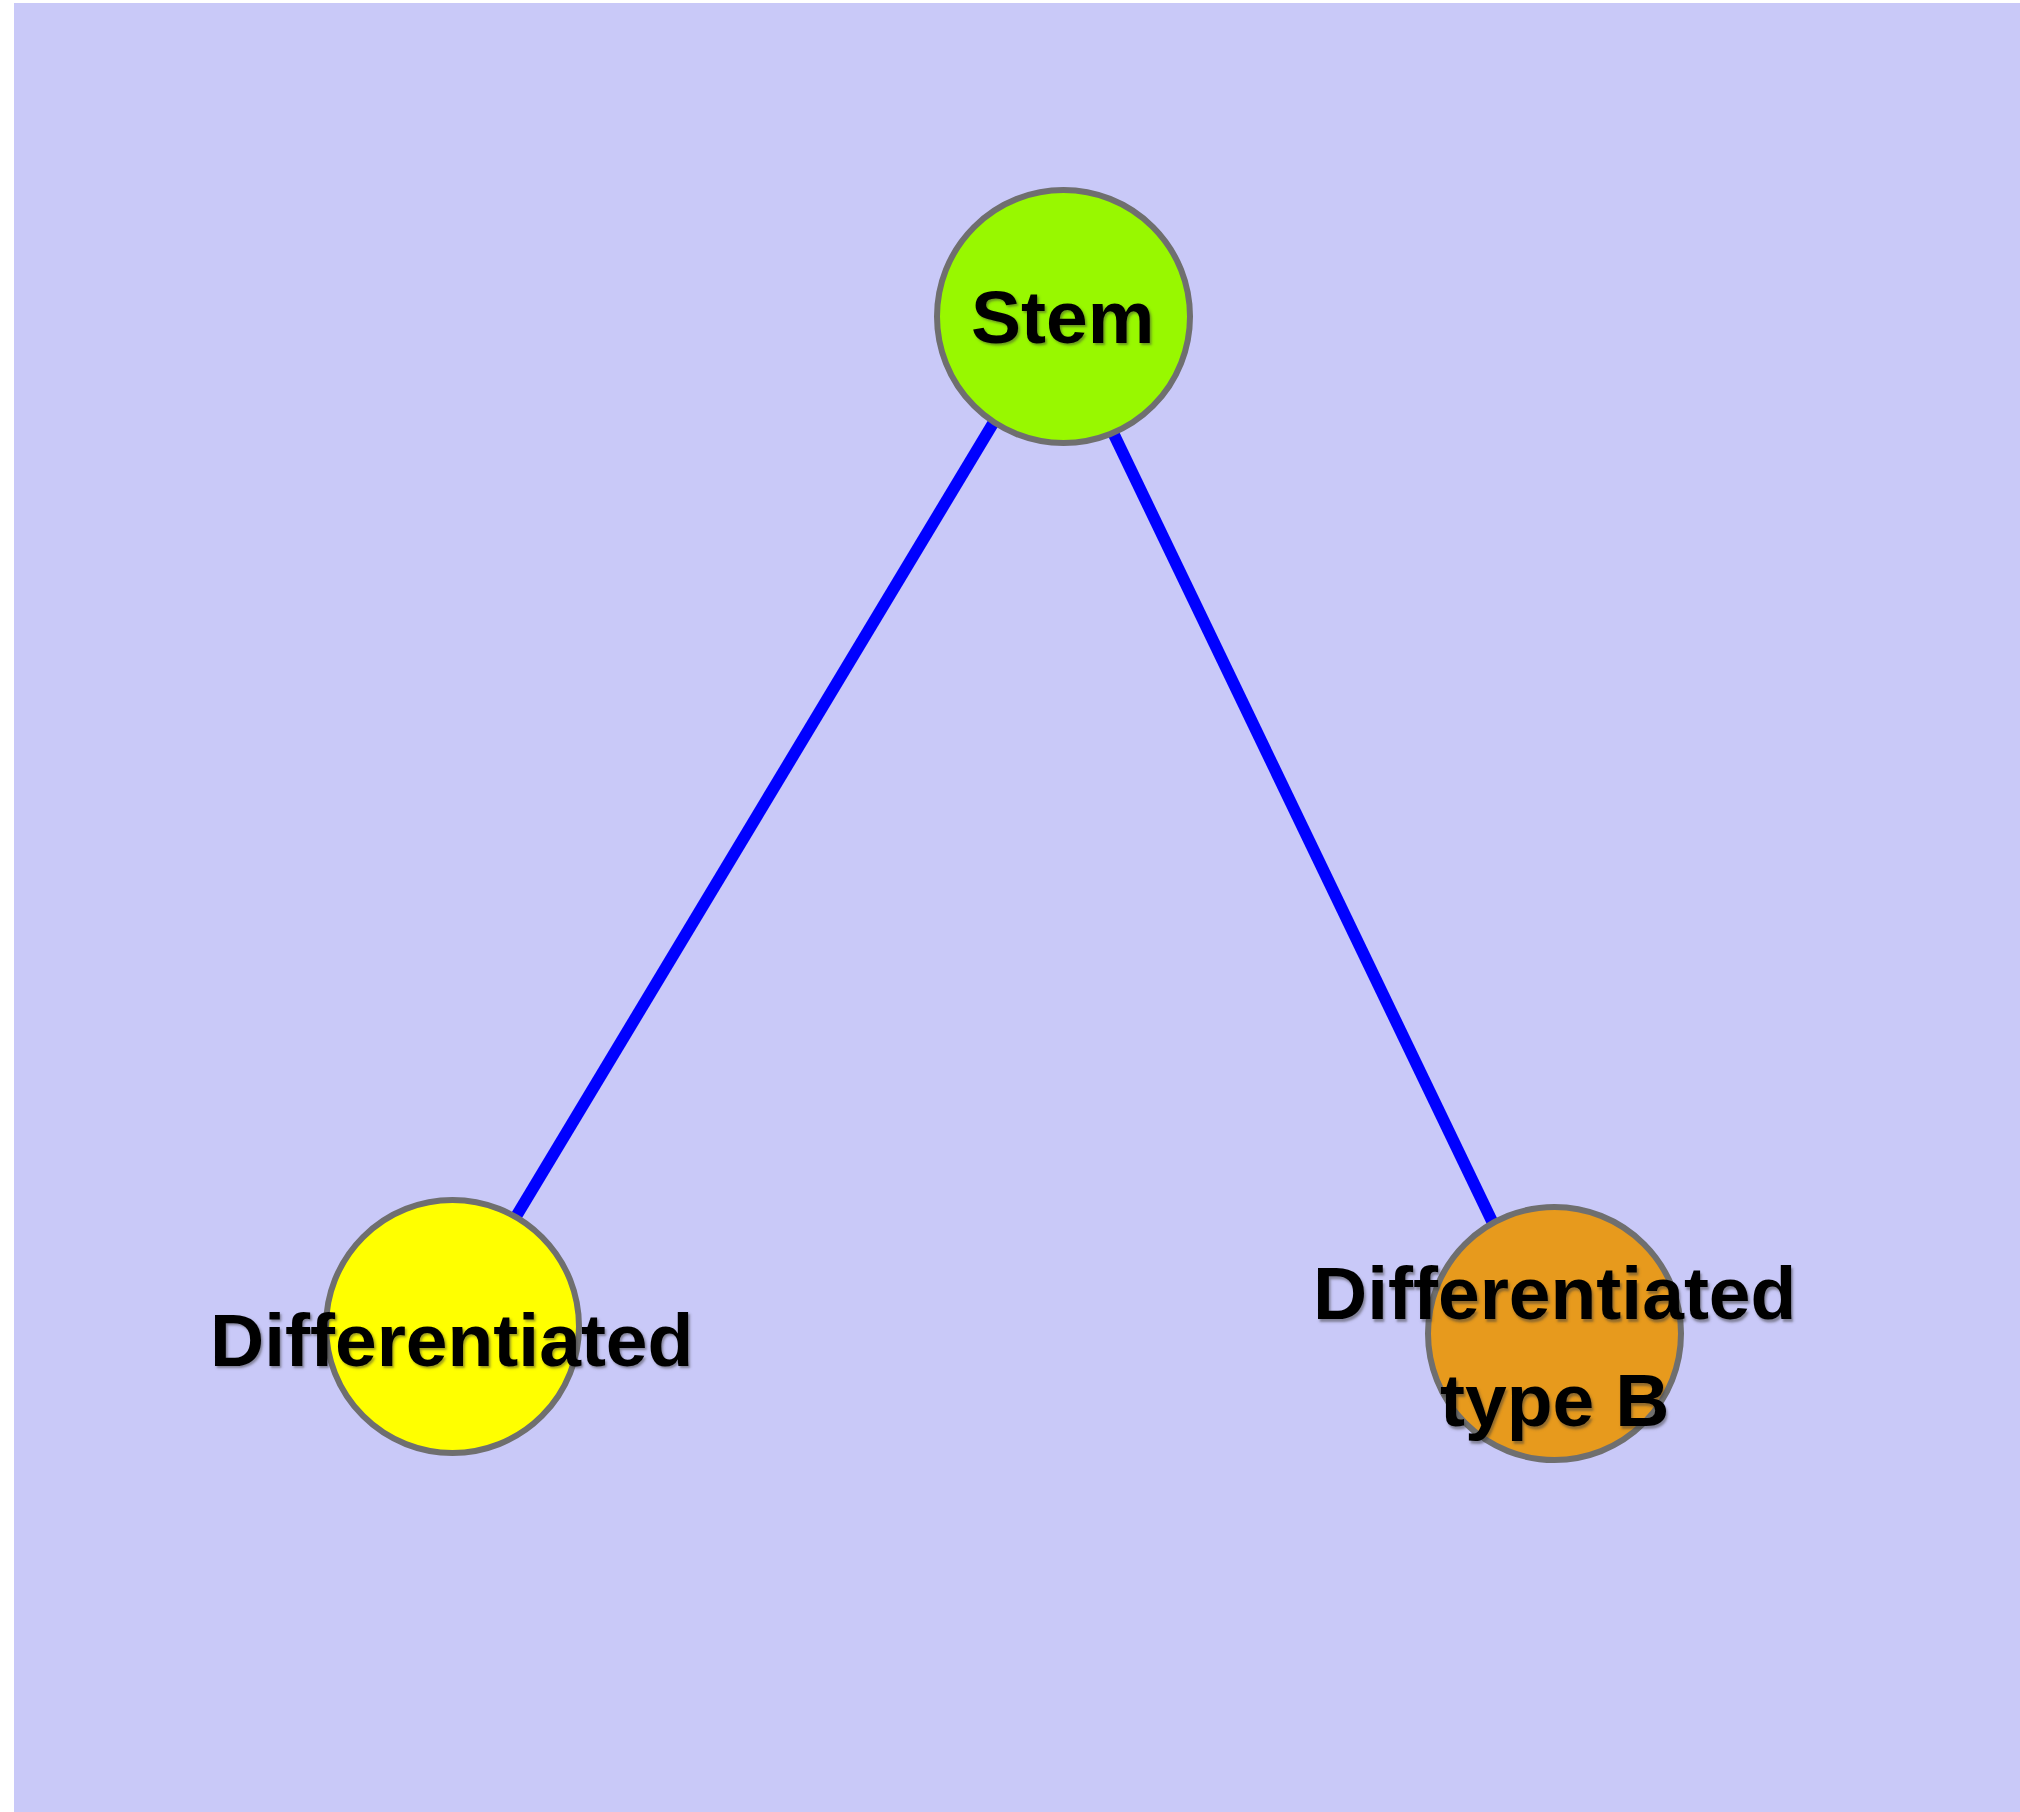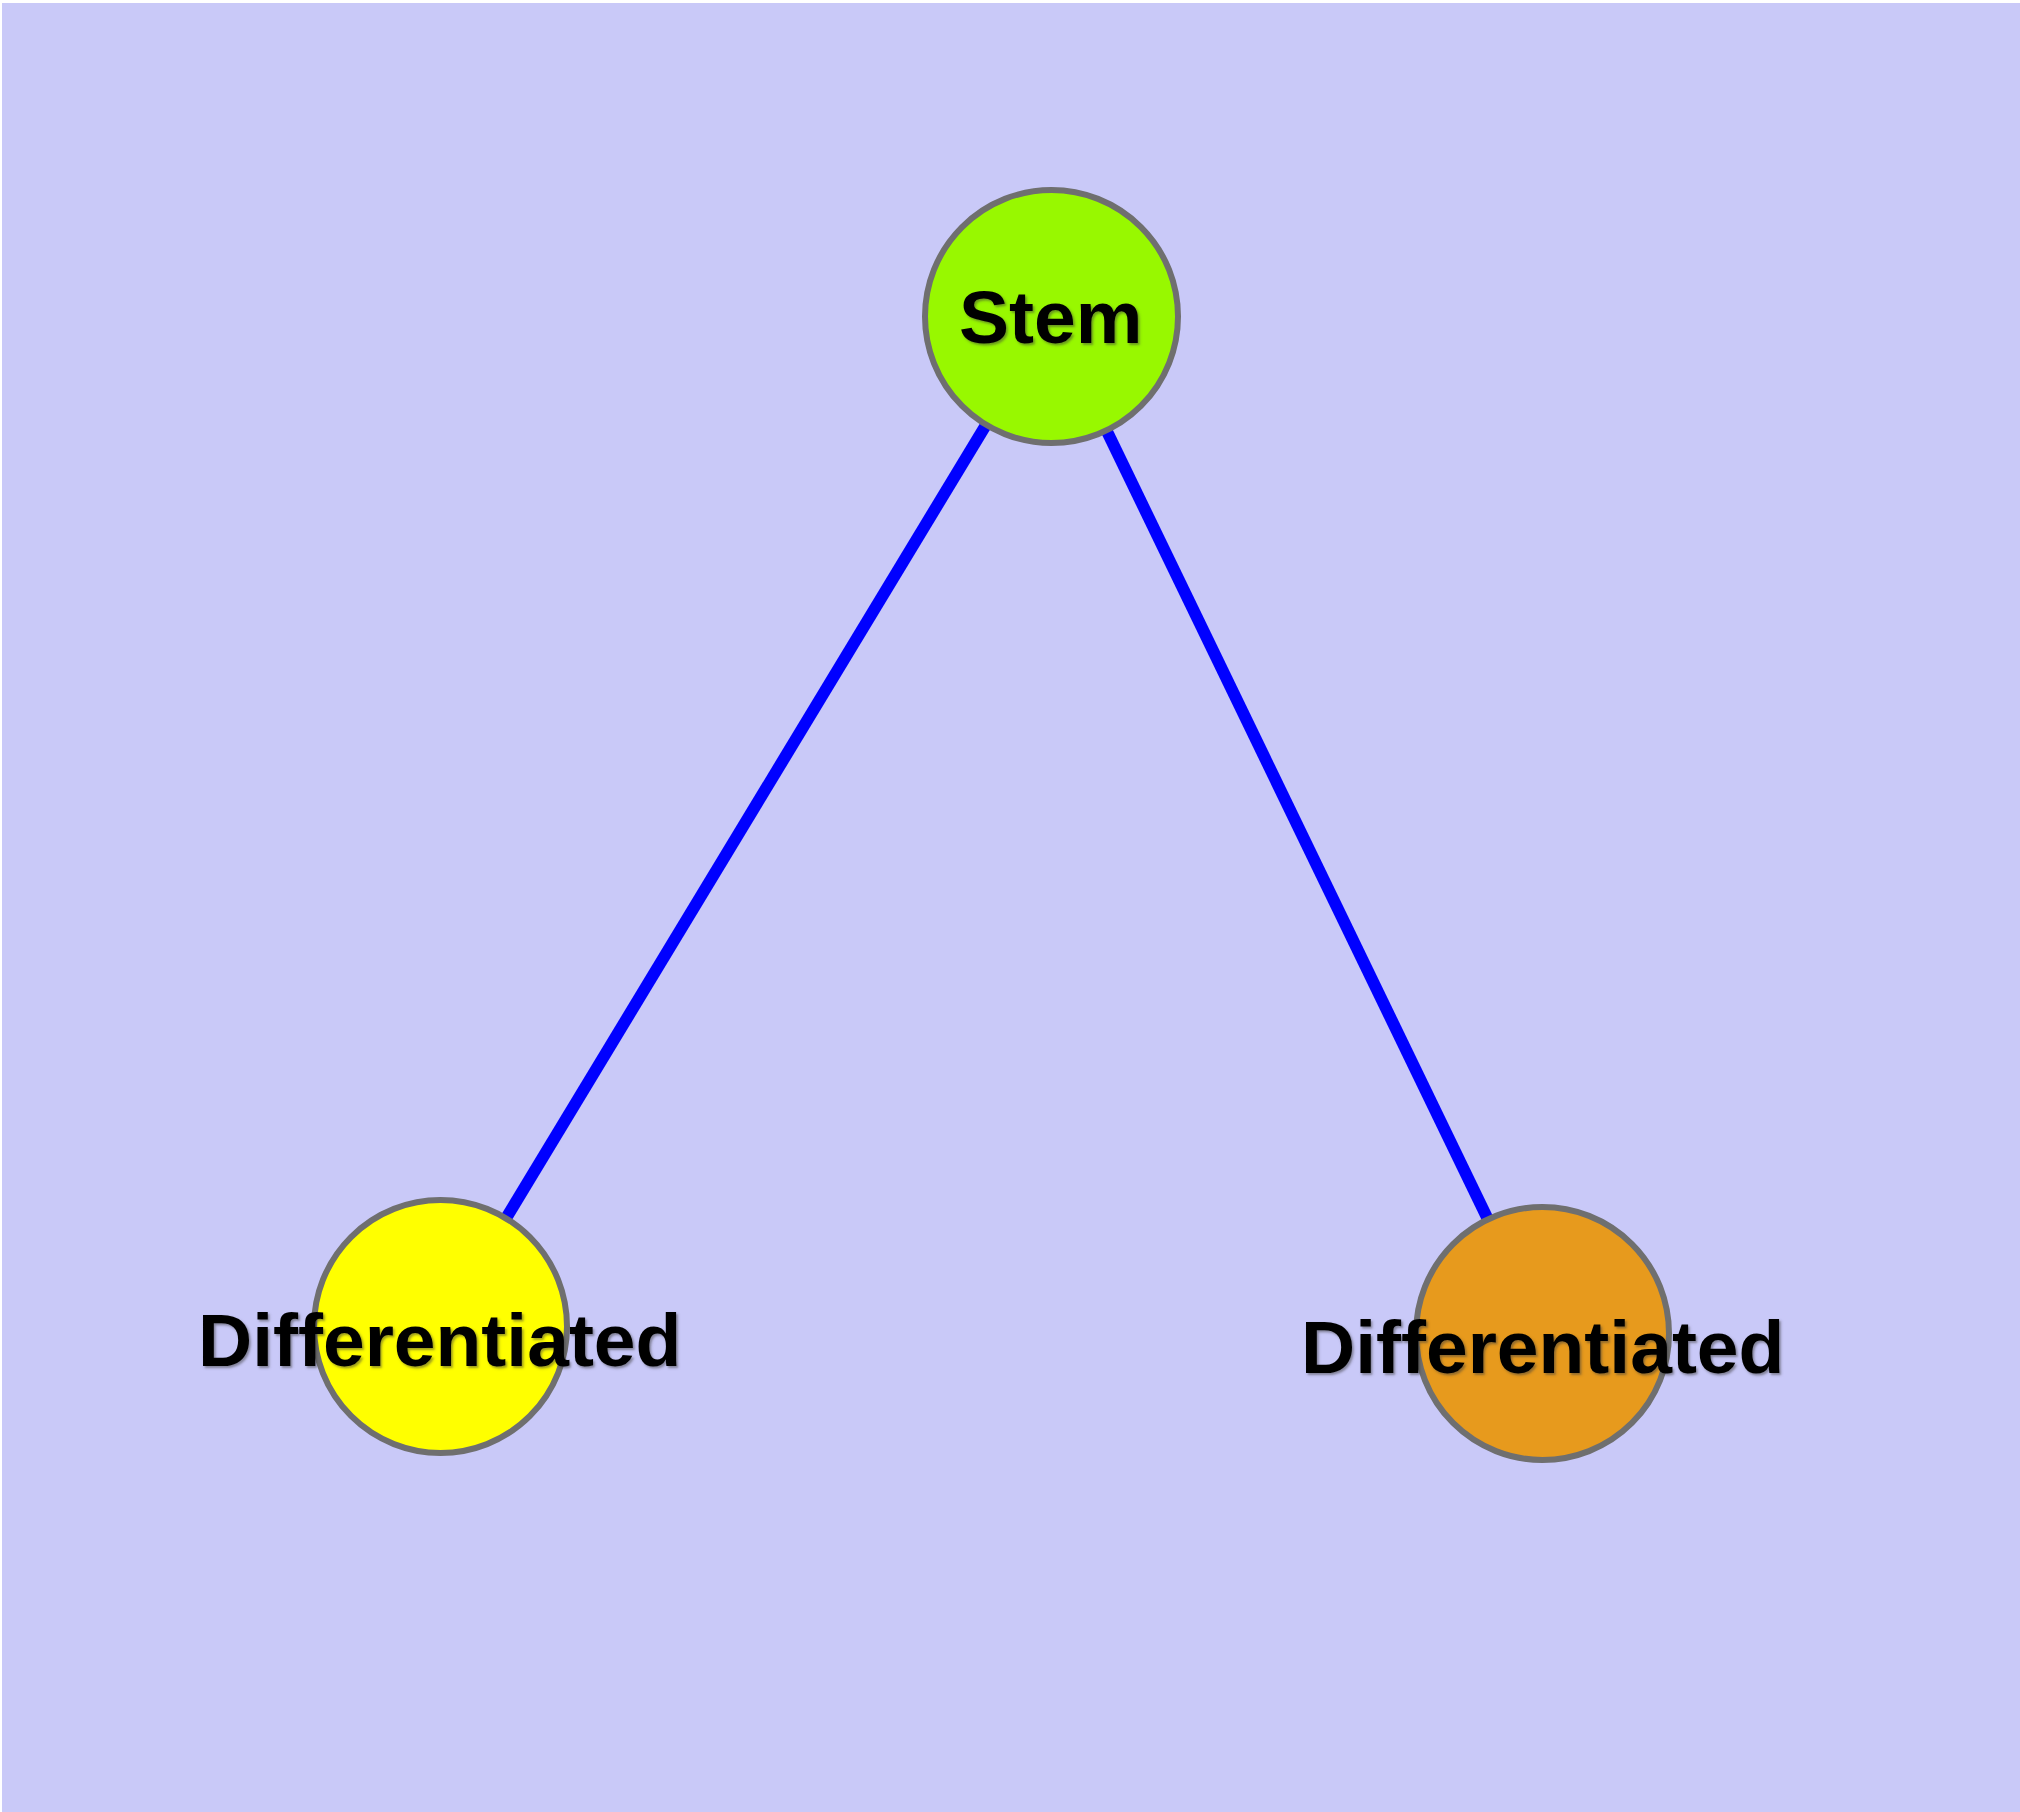--- a/index.html
+++ b/index.html
@@ -55,21 +55,21 @@
     text-shadow: 1.7px 2.5px 2.5px rgba(60, 60, 60, 0.5);
   }
   .label-stem   { left: 1049px; top: 314px; }
   .label-type-a { left: 438px;  top: 1337px; }
   .label-type-b { left: 1541px; top: 1344px; }
 </style>
 </head>
 <body>
 
 <div class="canvas">
-  <div class="field" style="background-color: rgb(201, 201, 248);">
+  <div class="field" style="background-color: rgb(201, 201, 248); margin-left: 12px;">
 
     <svg class="edges-svg" viewBox="0 0 2382 2135" preserveAspectRatio="none">
       <line x1="1238" y1="370" x2="517" y2="1562" stroke-width="14" stroke="#0000FF"></line>
       <line x1="1238" y1="370" x2="1818" y2="1570" stroke-width="14" stroke="#0000FF"></line>
     </svg>
 
     <div class="node node-stem" style="background-color: rgb(152, 248, 0);"></div>
 
     <div class="node node-type-a" style="background-color: rgb(255, 255, 0);"></div>
 
@@ -78,17 +78,18 @@
     <div class="node-label label-stem">
       <span>Stem</span>
     </div>
 
     <div class="node-label label-type-a">
       <div>Differentiated</div>
     </div>
 
     <div class="node-label label-type-b">
       <div>Differentiated</div>
+      <div>type B</div>
     </div>
 
   </div>
 </div>
 
 
 </body></html>

